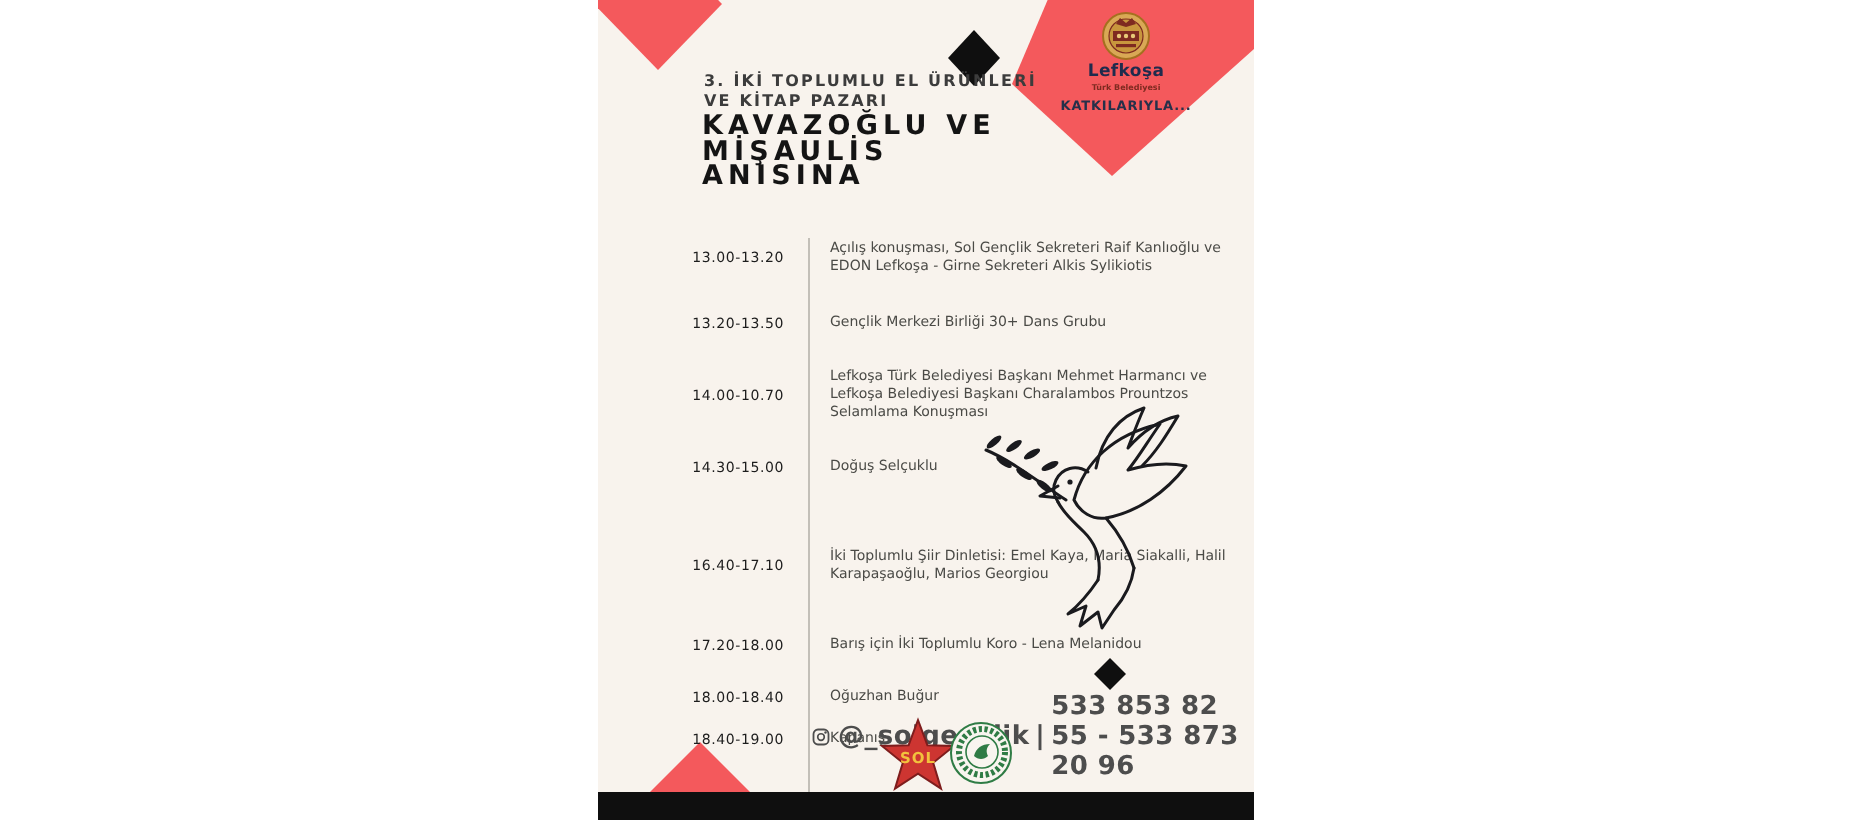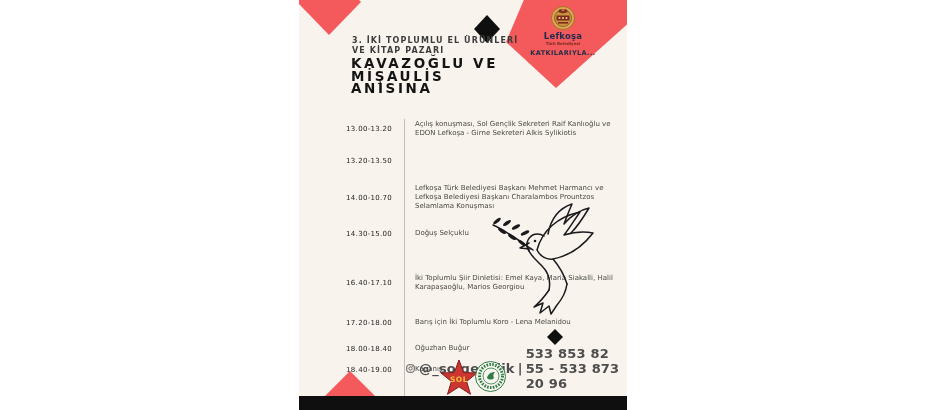--- a/index.html
+++ b/index.html
@@ -90,20 +90,21 @@
 
 
   <div class="divider"></div>
 
   <div class="sch-row r1">
     <div class="sch-time">13.00-13.20</div>
     <div class="sch-desc">Açılış konuşması, Sol Gençlik Sekreteri Raif Kanlıoğlu ve EDON Lefkoşa - Girne Sekreteri Alkis Sylikiotis</div>
   </div>
   <div class="sch-row r2">
     <div class="sch-time">13.20-13.50</div>
+    <div class="sch-desc">Gençlik Merkezi Birliği 30+ Dans Grubu</div>
   </div>
   <div class="sch-row r3">
     <div class="sch-time">14.00-10.70</div>
     <div class="sch-desc">Lefkoşa Türk Belediyesi Başkanı Mehmet Harmancı ve Lefkoşa Belediyesi Başkanı Charalambos Prountzos Selamlama Konuşması</div>
   </div>
   <div class="sch-row r4">
     <div class="sch-time">14.30-15.00</div>
     <div class="sch-desc">Doğuş Selçuklu</div>
   </div>
   <div class="sch-row r6">

